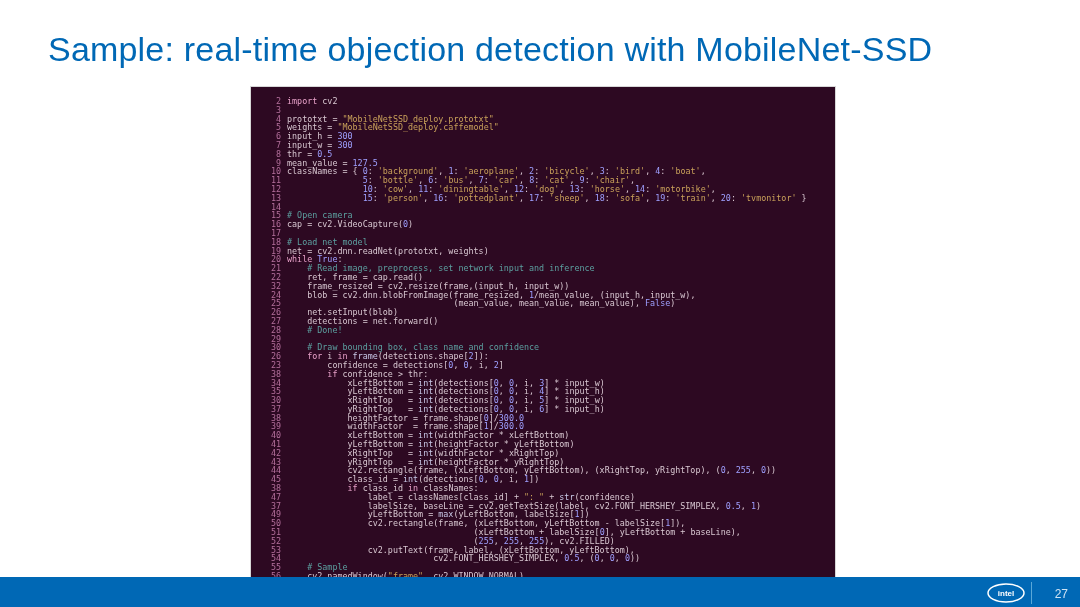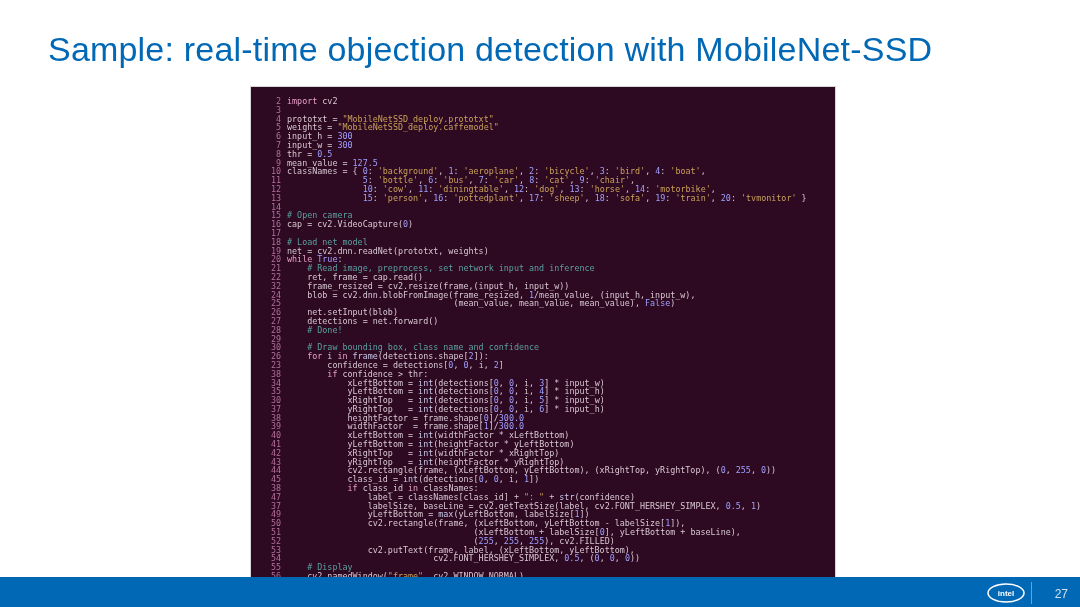--- a/index.html
+++ b/index.html
@@ -137,21 +137,21 @@
 <span class="ln">45</span>            class_id = <span class="fn">int</span>(detections[<span class="num">0</span>, <span class="num">0</span>, i, <span class="num">1</span>])
 <span class="ln">38</span>            <span class="kw">if</span> class_id <span class="kw">in</span> classNames:
 <span class="ln">47</span>                label = classNames[class_id] + <span class="str">": "</span> + <span class="fn">str</span>(confidence)
 <span class="ln">37</span>                labelSize, baseLine = cv2.getTextSize(label, cv2.FONT_HERSHEY_SIMPLEX, <span class="num">0.5</span>, <span class="num">1</span>)
 <span class="ln">49</span>                yLeftBottom = <span class="fn">max</span>(yLeftBottom, labelSize[<span class="num">1</span>])
 <span class="ln">50</span>                cv2.rectangle(frame, (xLeftBottom, yLeftBottom - labelSize[<span class="num">1</span>]),
 <span class="ln">51</span>                                     (xLeftBottom + labelSize[<span class="num">0</span>], yLeftBottom + baseLine),
 <span class="ln">52</span>                                     (<span class="num">255</span>, <span class="num">255</span>, <span class="num">255</span>), cv2.FILLED)
 <span class="ln">53</span>                cv2.putText(frame, label, (xLeftBottom, yLeftBottom),
 <span class="ln">54</span>                             cv2.FONT_HERSHEY_SIMPLEX, <span class="num">0.5</span>, (<span class="num">0</span>, <span class="num">0</span>, <span class="num">0</span>))
-<span class="ln">55</span>    <span class="cmt"># Display</span>
+<span class="ln">55</span>    <span class="cmt"># Sample</span>
 <span class="ln">56</span>    cv2.namedWindow(<span class="str">"frame"</span>, cv2.WINDOW_NORMAL)
 <span class="ln">57</span>    cv2.imshow(<span class="str">"frame"</span>, frame)
      cv2.waitKey() &gt;= : 
 </pre>
   </div>
 
   <div class="footer-bar">
     <div class="logo-wrap">
       <div class="intel-logo">
         <svg viewBox="0 0 76 44">

